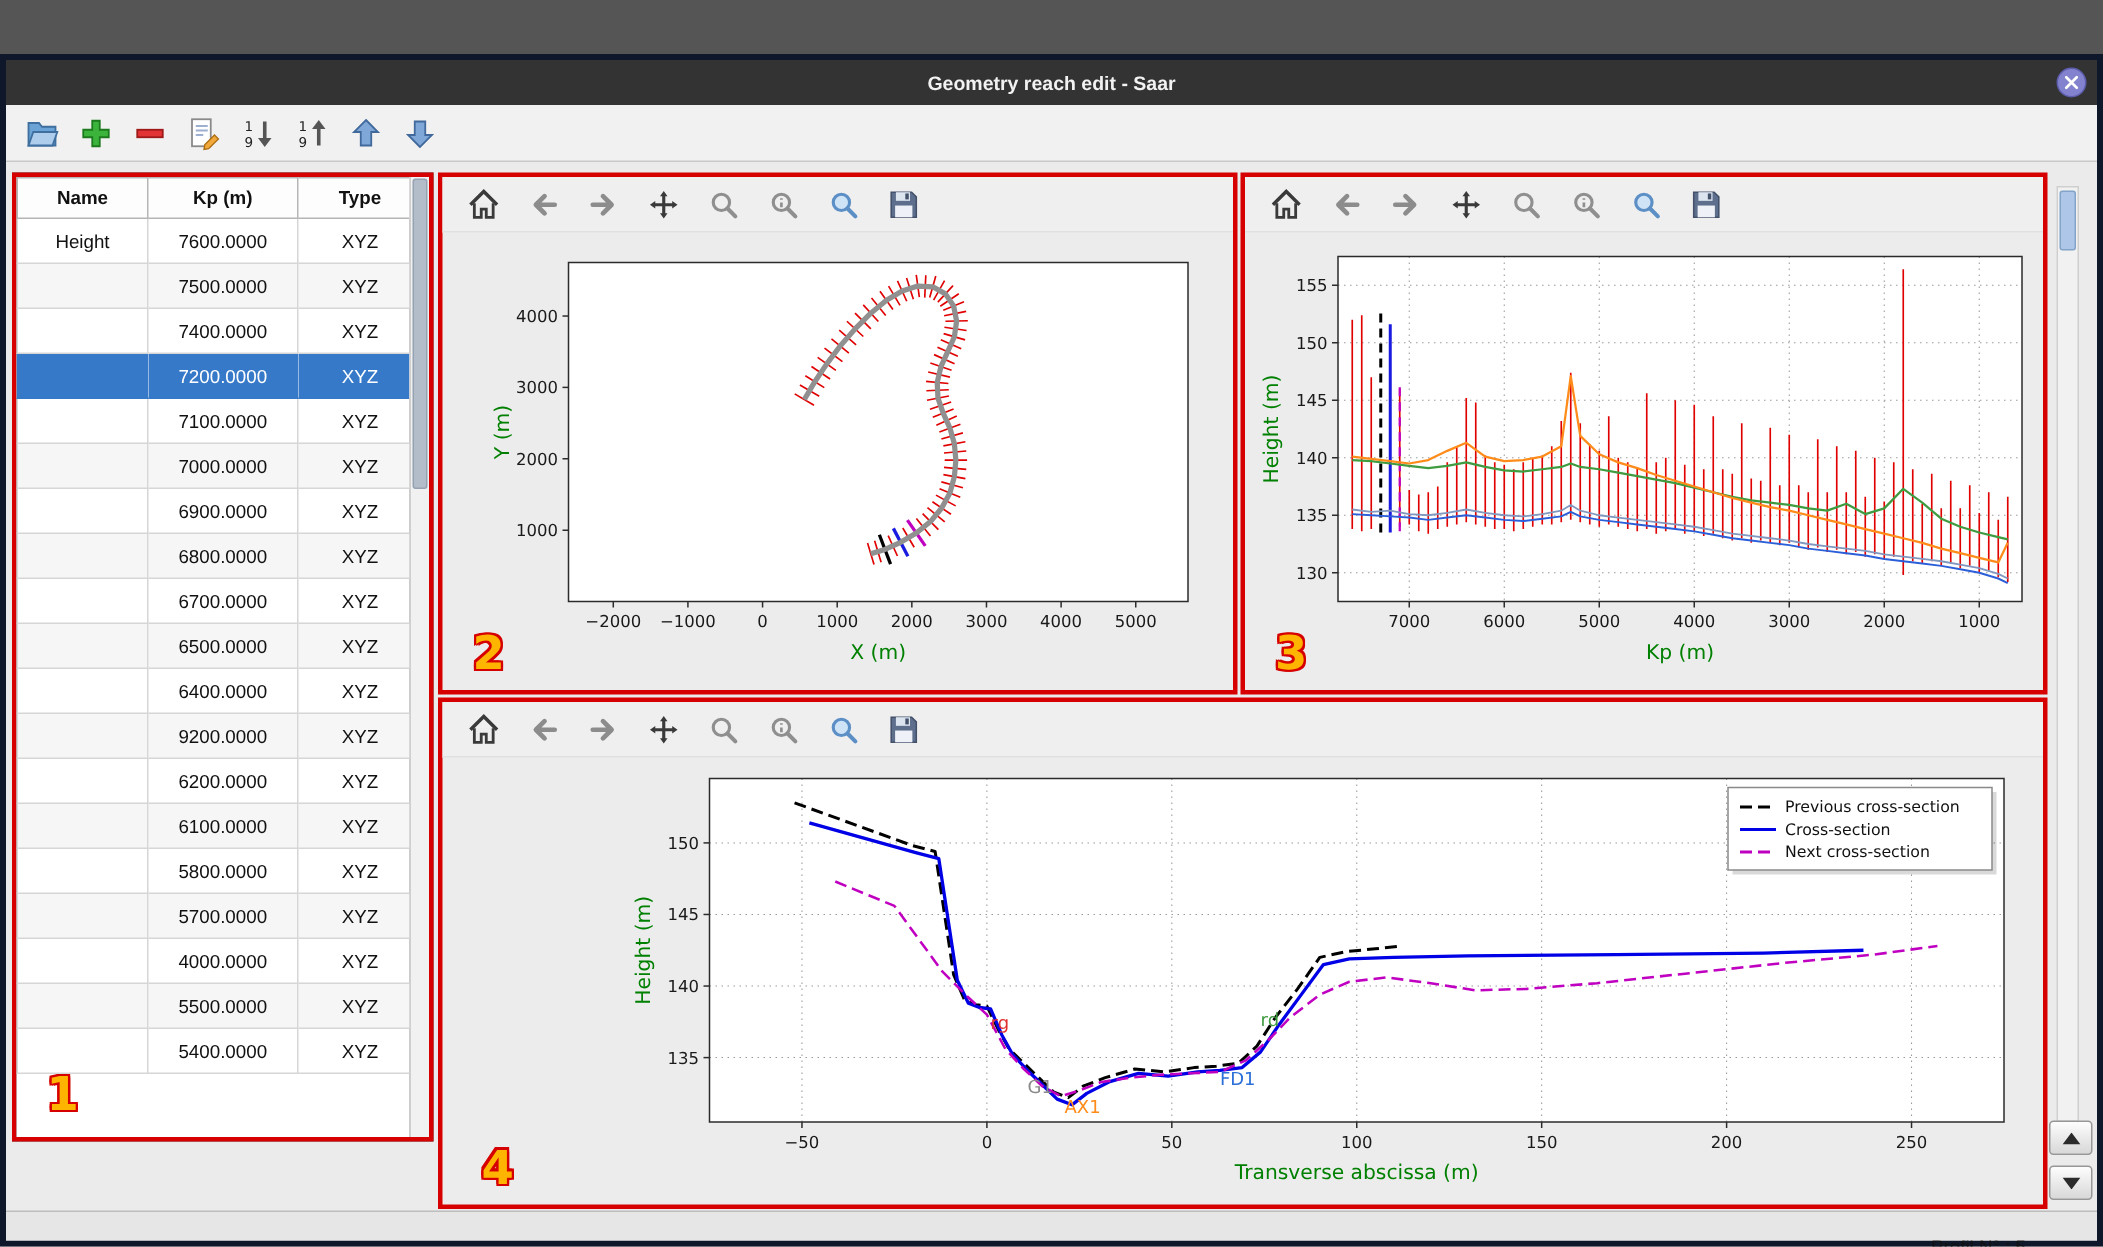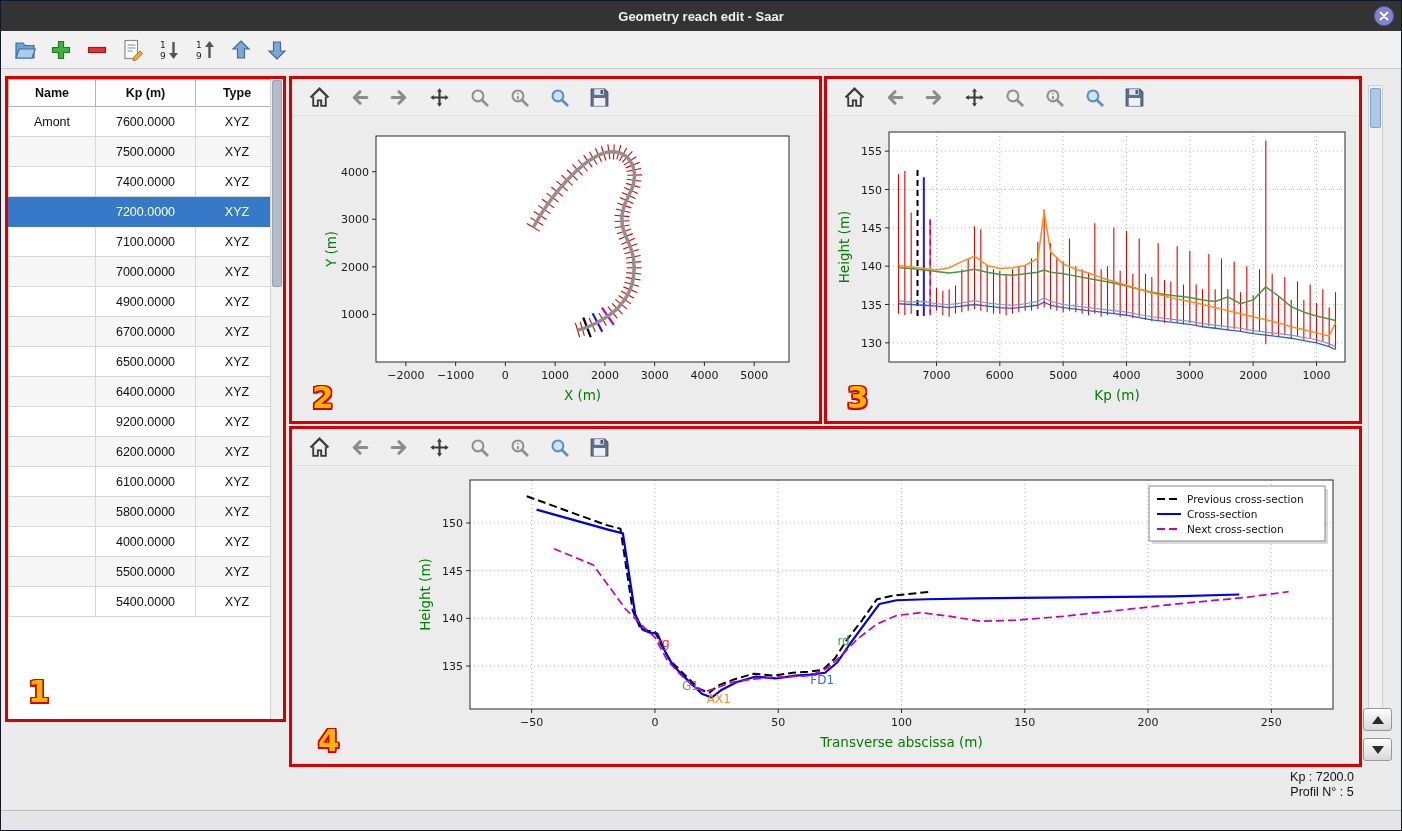--- a/index.html
+++ b/index.html
@@ -1,17 +1,17 @@
 <!DOCTYPE html>
 <html><head>
 <meta charset="utf-8">
 <style>
   html,body{margin:0;padding:0;background:#555;}
   body{width:1402px;height:831px;position:relative;font-family:"Liberation Sans",sans-serif;overflow:hidden;}
-  .window{position:absolute;inset:0;background:#ebebeb;border:1px solid #0f172a;box-sizing:border-box;}
+  .window{position:absolute;inset:0;background:#ebebeb;border:4px solid #0f172a;box-sizing:border-box;margin-top:36px;}
   
   .titlebar{position:absolute;left:0;top:0;right:0;height:30px;background:#333333;display:flex;align-items:center;justify-content:center;}
   .titlebar .title{color:#f2f2f2;font-size:13px;font-weight:bold;}
   .close-btn{position:absolute;right:7px;top:5px;width:20px;height:20px;border-radius:50%;background:#8282cf;border:1px solid #5e5eae;padding:0;display:flex;align-items:center;justify-content:center;cursor:pointer;}
   
   .main-toolbar{position:absolute;left:0;top:30px;right:0;height:38px;background:#f1f1f1;border-bottom:1px solid #c9c9c9;display:flex;align-items:center;gap:8px;padding-left:10px;box-sizing:border-box;}
   .tool-btn{width:28px;height:28px;border:none;background:transparent;padding:1px;display:flex;align-items:center;justify-content:center;cursor:pointer;}
   
   .statusbar{position:absolute;left:0;bottom:0;right:0;height:19px;background:#e6e6e6;border-top:1px solid #bdbdbd;}
   
@@ -115,21 +115,21 @@
         <table class="geo-table">
           <thead>
             <tr>
               <th style="width: 84px;">Name</th>
               <th style="width: 97px;">Kp (m)</th>
               <th style="width: 80px;">Type</th>
             </tr>
           </thead>
           <tbody>
             <tr>
-              <td>Amont</td>
+              <td>Height</td>
               <td>7600.0000</td>
               <td>XYZ</td>
             </tr>
             <tr>
               <td></td>
               <td>7500.0000</td>
               <td>XYZ</td>
             </tr>
             <tr>
               <td></td>
@@ -146,21 +146,26 @@
               <td>7100.0000</td>
               <td>XYZ</td>
             </tr>
             <tr>
               <td></td>
               <td>7000.0000</td>
               <td>XYZ</td>
             </tr>
             <tr>
               <td></td>
-              <td>4900.0000</td>
+              <td>6900.0000</td>
+              <td>XYZ</td>
+            </tr>
+            <tr>
+              <td></td>
+              <td>6800.0000</td>
               <td>XYZ</td>
             </tr>
             <tr>
               <td></td>
               <td>6700.0000</td>
               <td>XYZ</td>
             </tr>
             <tr>
               <td></td>
               <td>6500.0000</td>
@@ -182,20 +187,25 @@
               <td>XYZ</td>
             </tr>
             <tr>
               <td></td>
               <td>6100.0000</td>
               <td>XYZ</td>
             </tr>
             <tr>
               <td></td>
               <td>5800.0000</td>
+              <td>XYZ</td>
+            </tr>
+            <tr>
+              <td></td>
+              <td>5700.0000</td>
               <td>XYZ</td>
             </tr>
             <tr>
               <td></td>
               <td>4000.0000</td>
               <td>XYZ</td>
             </tr>
             <tr>
               <td></td>
               <td>5500.0000</td>

